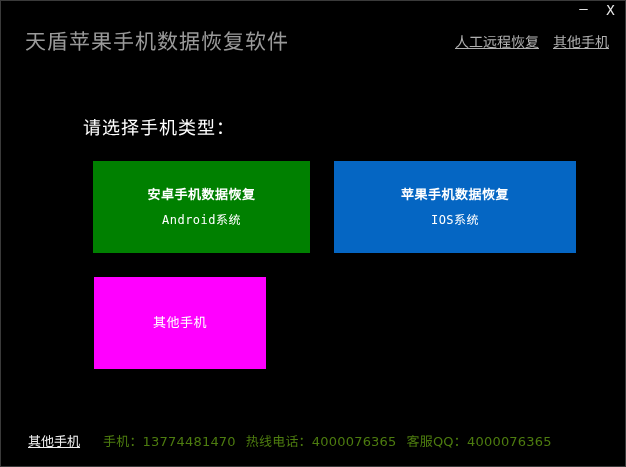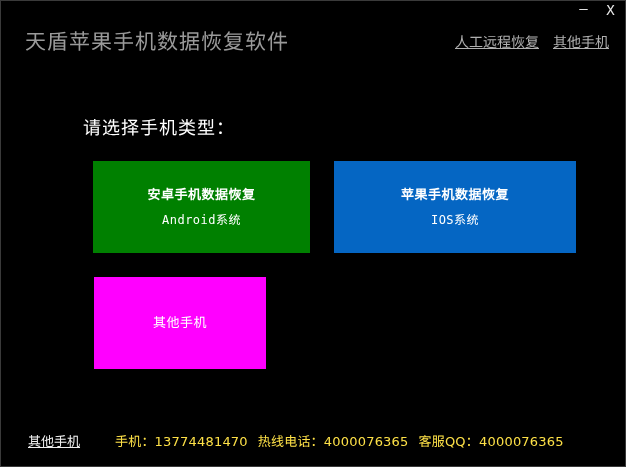--- a/index.html
+++ b/index.html
@@ -174,25 +174,25 @@
     top: 0;
     font-size: 13px;
     line-height: 20px;
     color: #f0f0f0;
     text-decoration: underline;
     cursor: pointer;
     white-space: nowrap;
   }
   #contact-info {
     position: absolute;
-    left: 114px;
+    left: 102px;
     top: 0;
     font-size: 13px;
     line-height: 20px;
-    color: #fde047;
+    color: #4d7c0f;
     white-space: nowrap;
     letter-spacing: 0.2px;
   }
   .contact-seg {
     margin-right: 10px;
   }
   .contact-seg:last-child {
     margin-right: 0;
   }
 </style>

